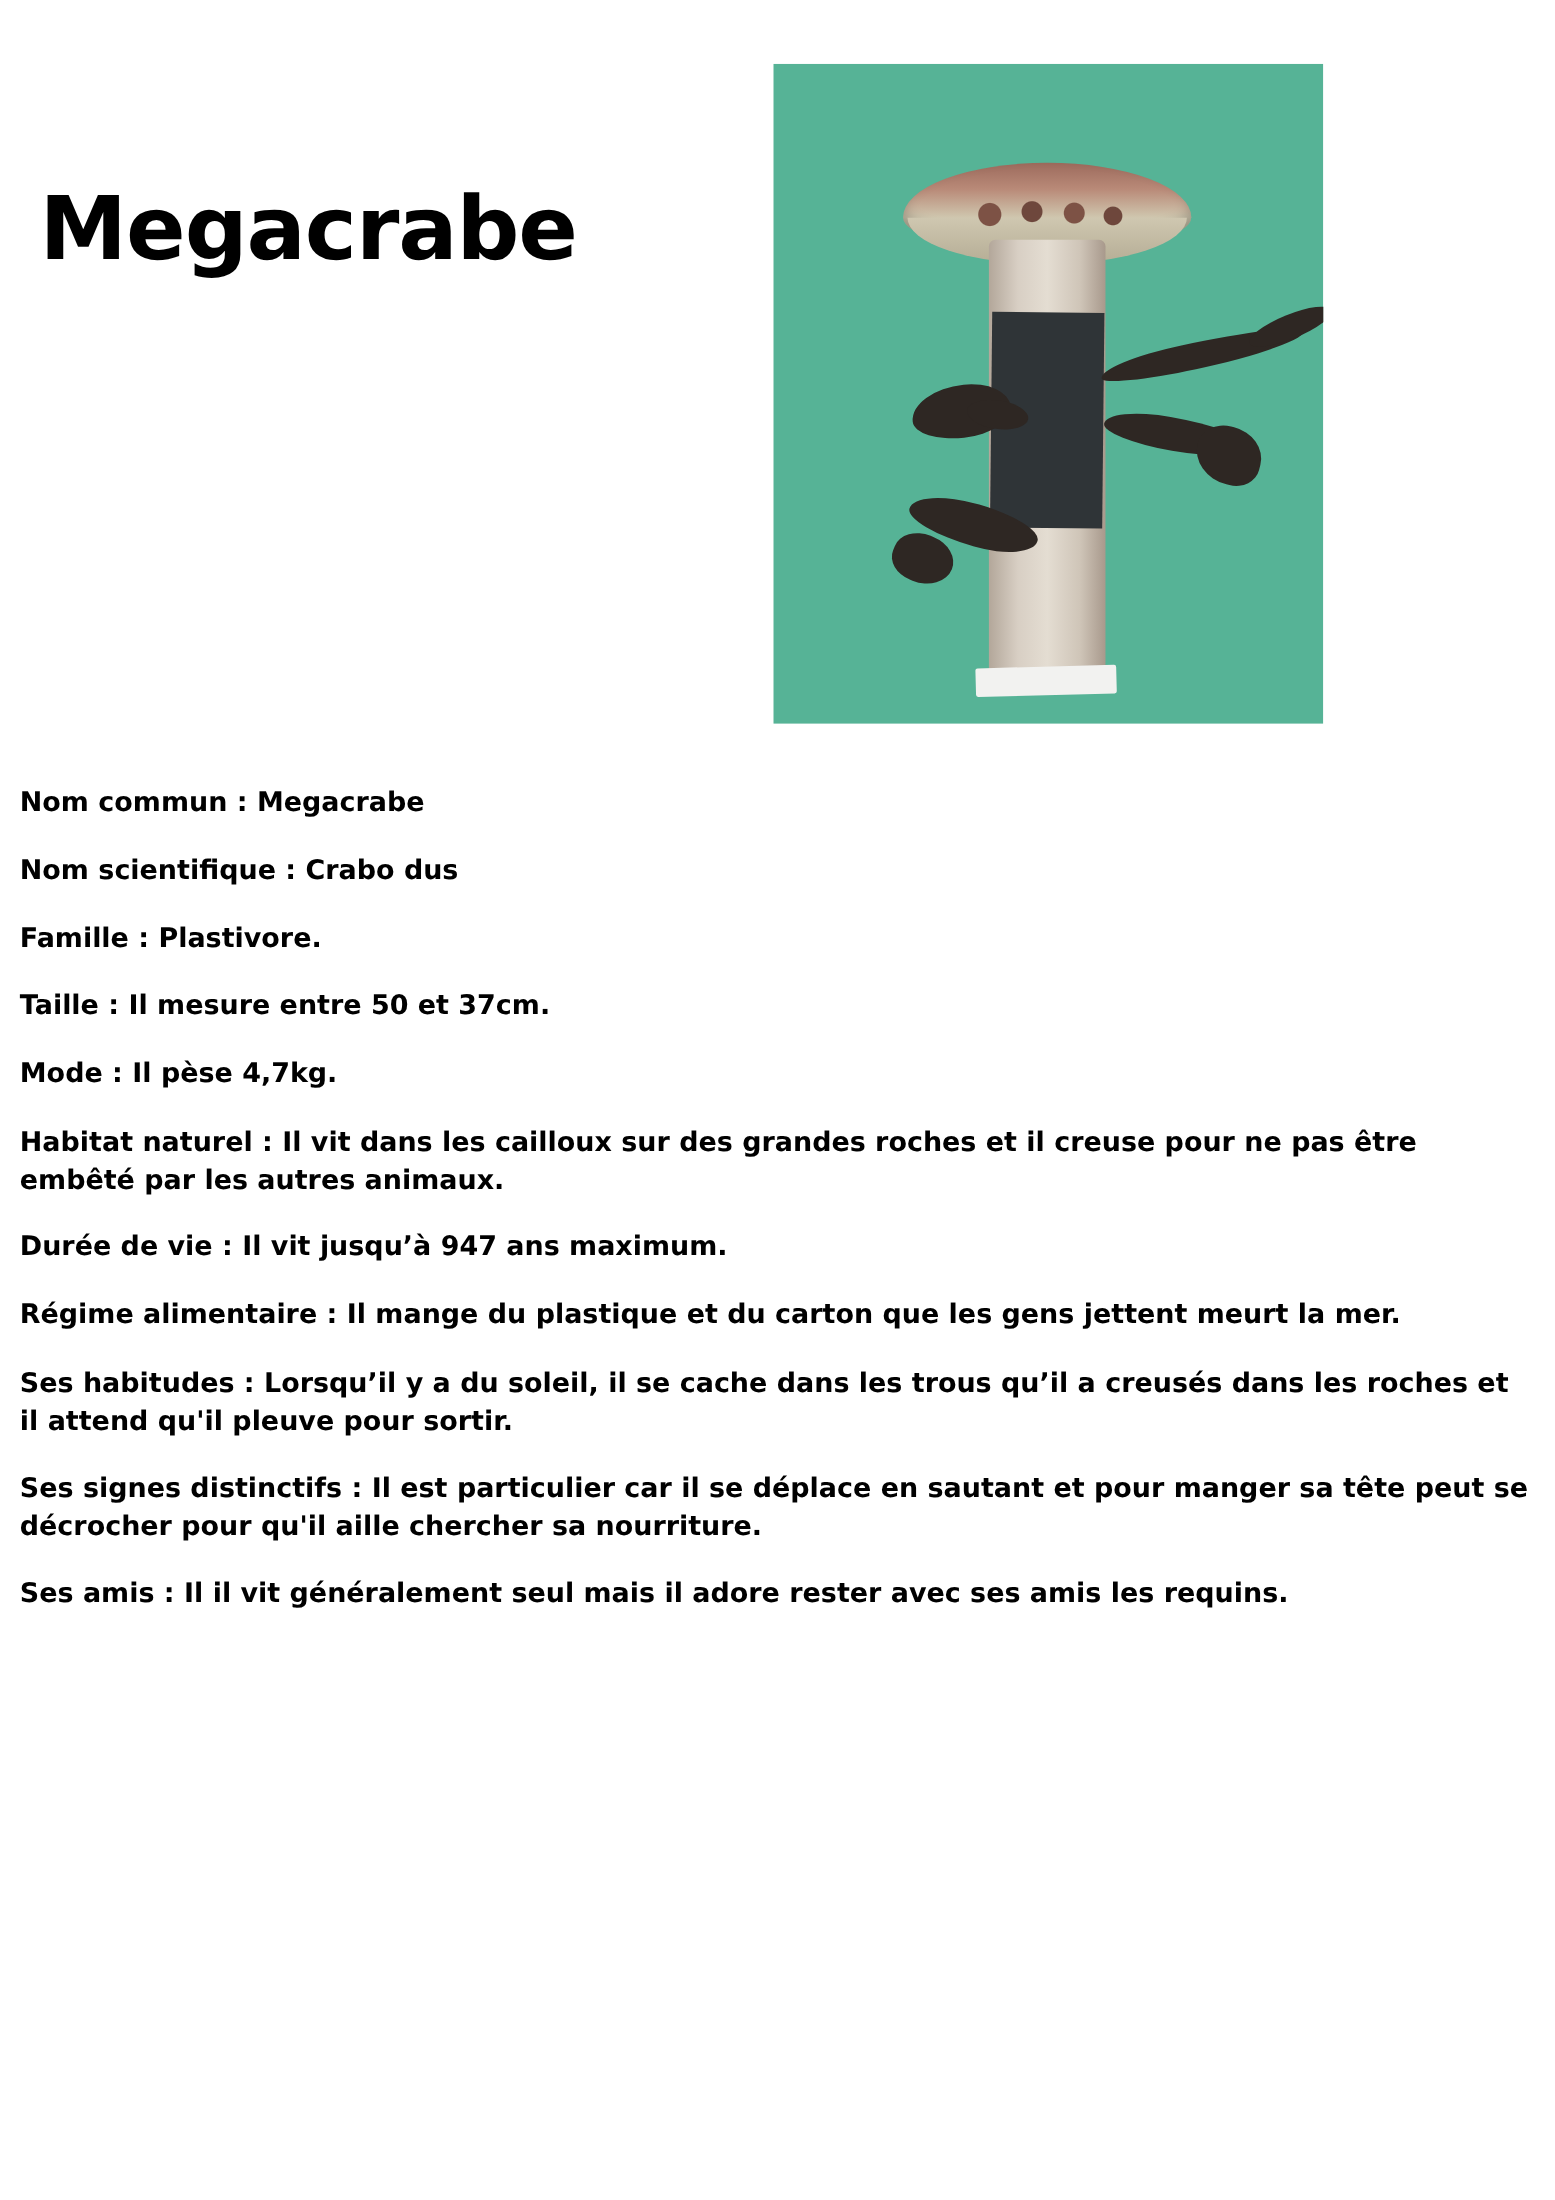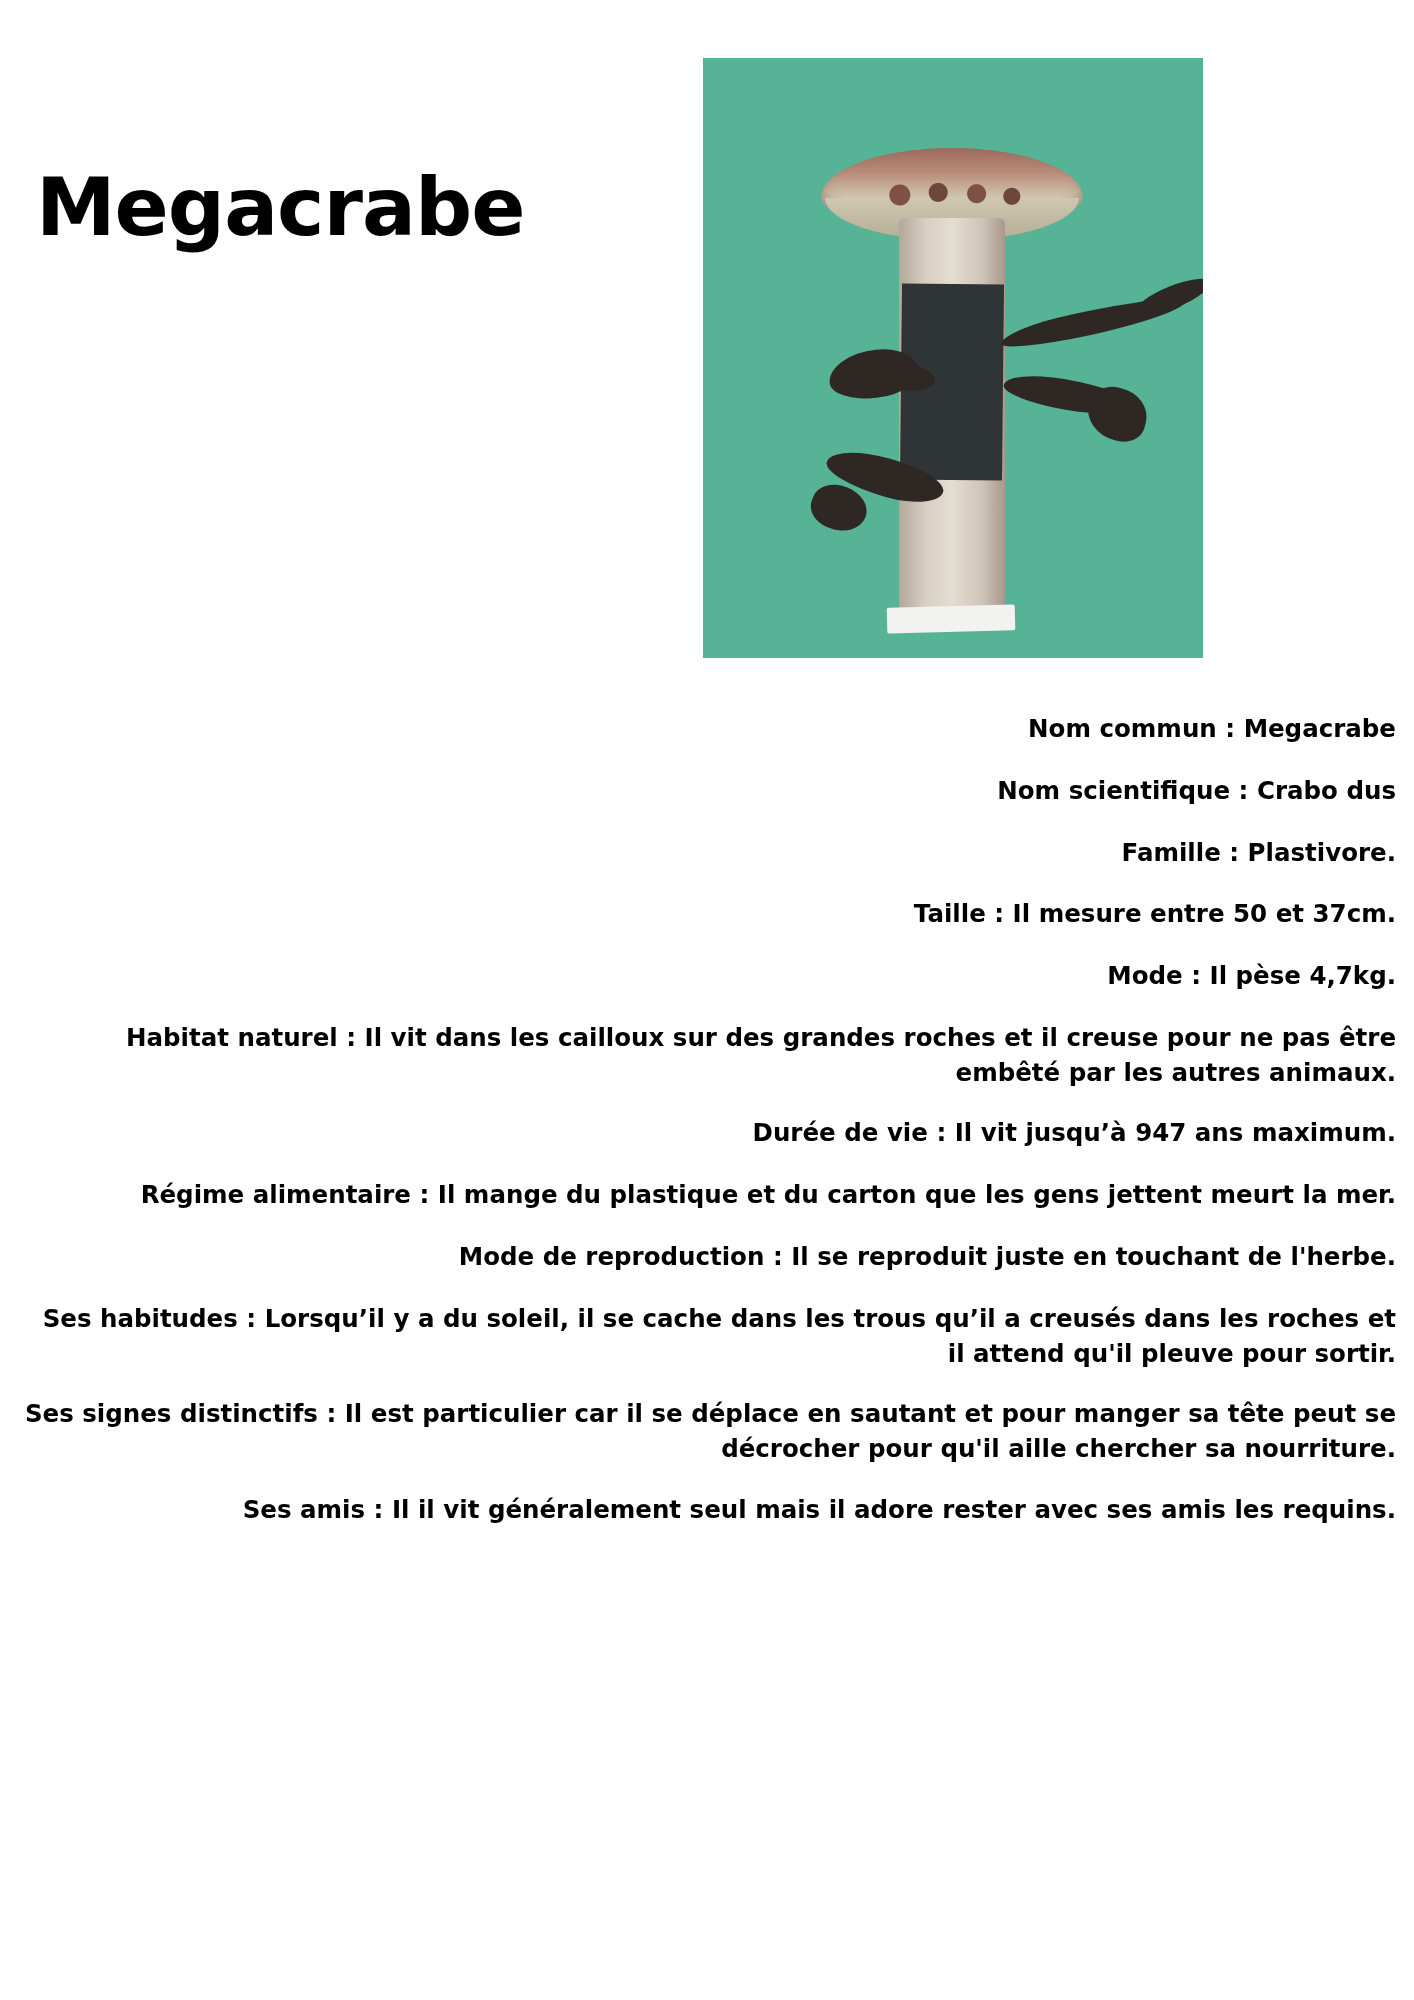--- a/index.html
+++ b/index.html
@@ -14,21 +14,20 @@
     color: #000000;
     position: relative;
     overflow: hidden;
   }
   .page {
     position: relative;
     width: 1190px;
     height: 2000px;
     box-sizing: border-box;
     padding: 0 18px;
-    text-align: right;
   }
 
   
   .title {
     position: absolute;
     left: 36px;
     top: 168px;
     font-size: 80px;
     font-weight: bold;
     letter-spacing: -1px;
@@ -170,19 +169,18 @@
 
   <div class="content">
     <p class="line">Nom commun : Megacrabe</p>
     <p class="line">Nom scientifique : Crabo dus</p>
     <p class="line">Famille :  Plastivore.</p>
     <p class="line">Taille : Il mesure entre 50 et 37cm.</p>
     <p class="line">Mode : Il pèse 4,7kg.</p>
     <p class="line para">Habitat naturel : Il vit dans les cailloux sur des grandes roches et il creuse pour ne pas être embêté par les autres animaux.</p>
     <p class="line">Durée de vie : Il vit jusqu’à 947 ans maximum.</p>
     <p class="line">Régime alimentaire : Il mange du plastique et du carton que les gens jettent meurt la mer.</p>
-    <p class="line">Mode de reproduction :  Il se reproduit juste en touchant de l'herbe.</p>
     <p class="line para">Ses habitudes : Lorsqu’il y a du soleil, il se cache dans les trous qu’il a creusés dans les roches et il attend qu'il pleuve pour sortir.</p>
     <p class="line para">Ses signes distinctifs : Il est particulier car il se déplace en sautant et pour manger sa tête peut se décrocher pour qu'il aille chercher sa nourriture.</p>
     <p class="line">Ses amis : Il il vit généralement seul mais il adore rester avec ses amis les requins.</p>
   </div>
 
 </div>
 
 </body></html>

